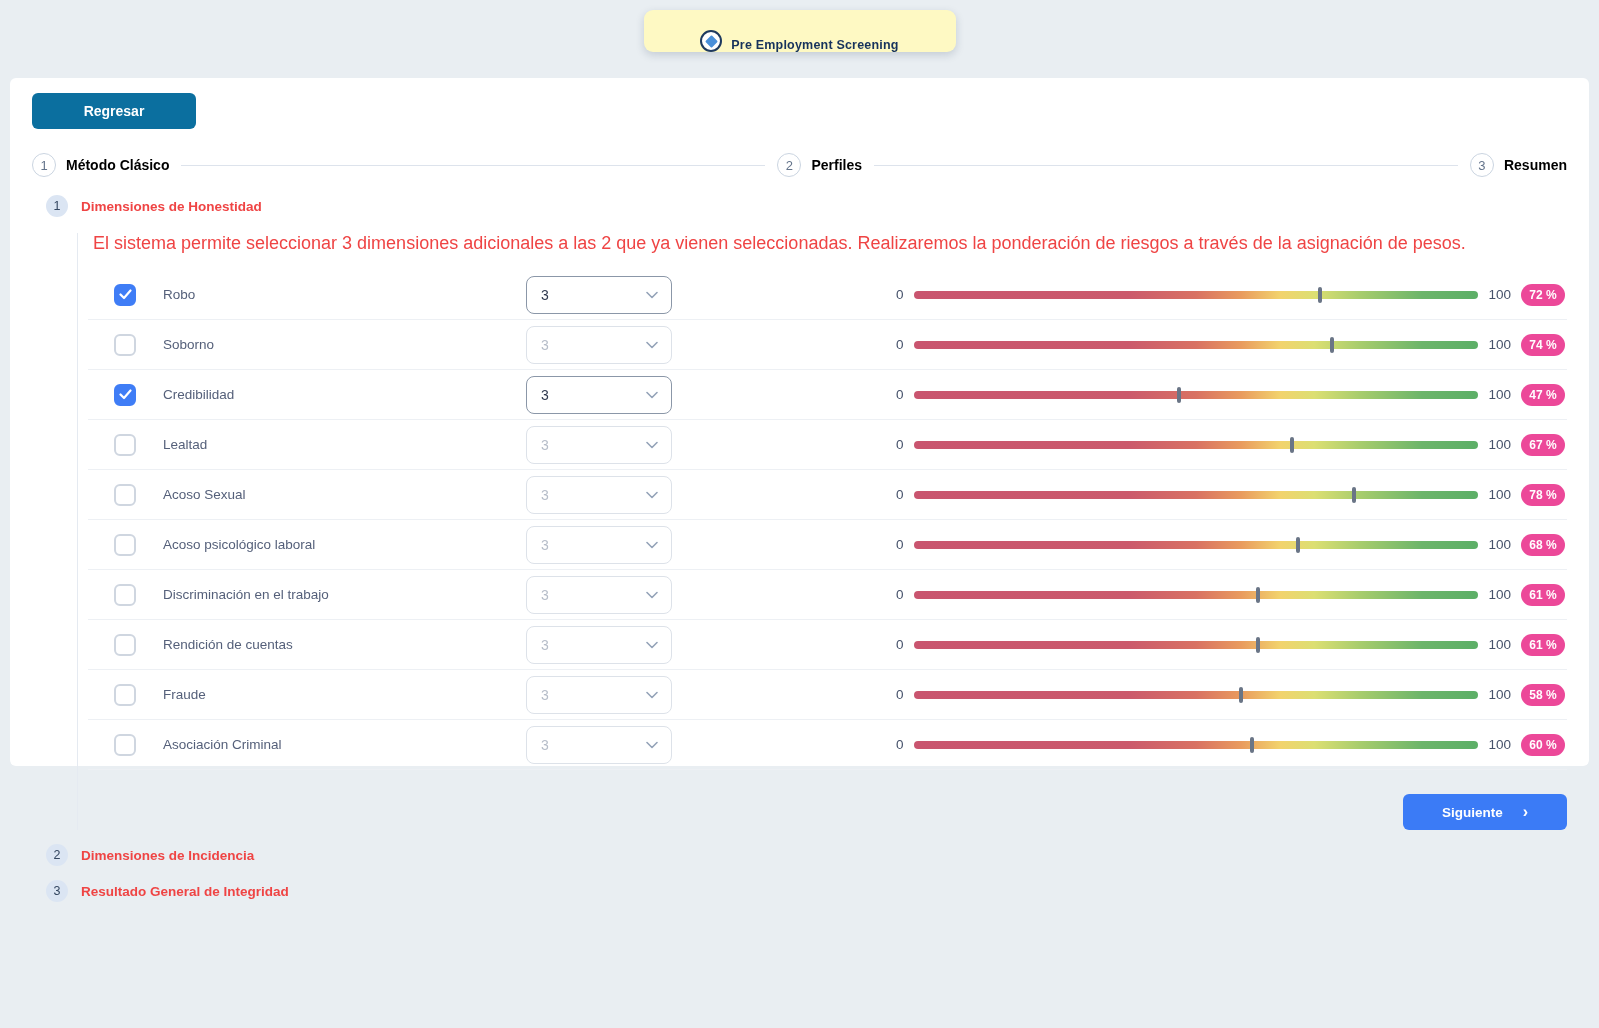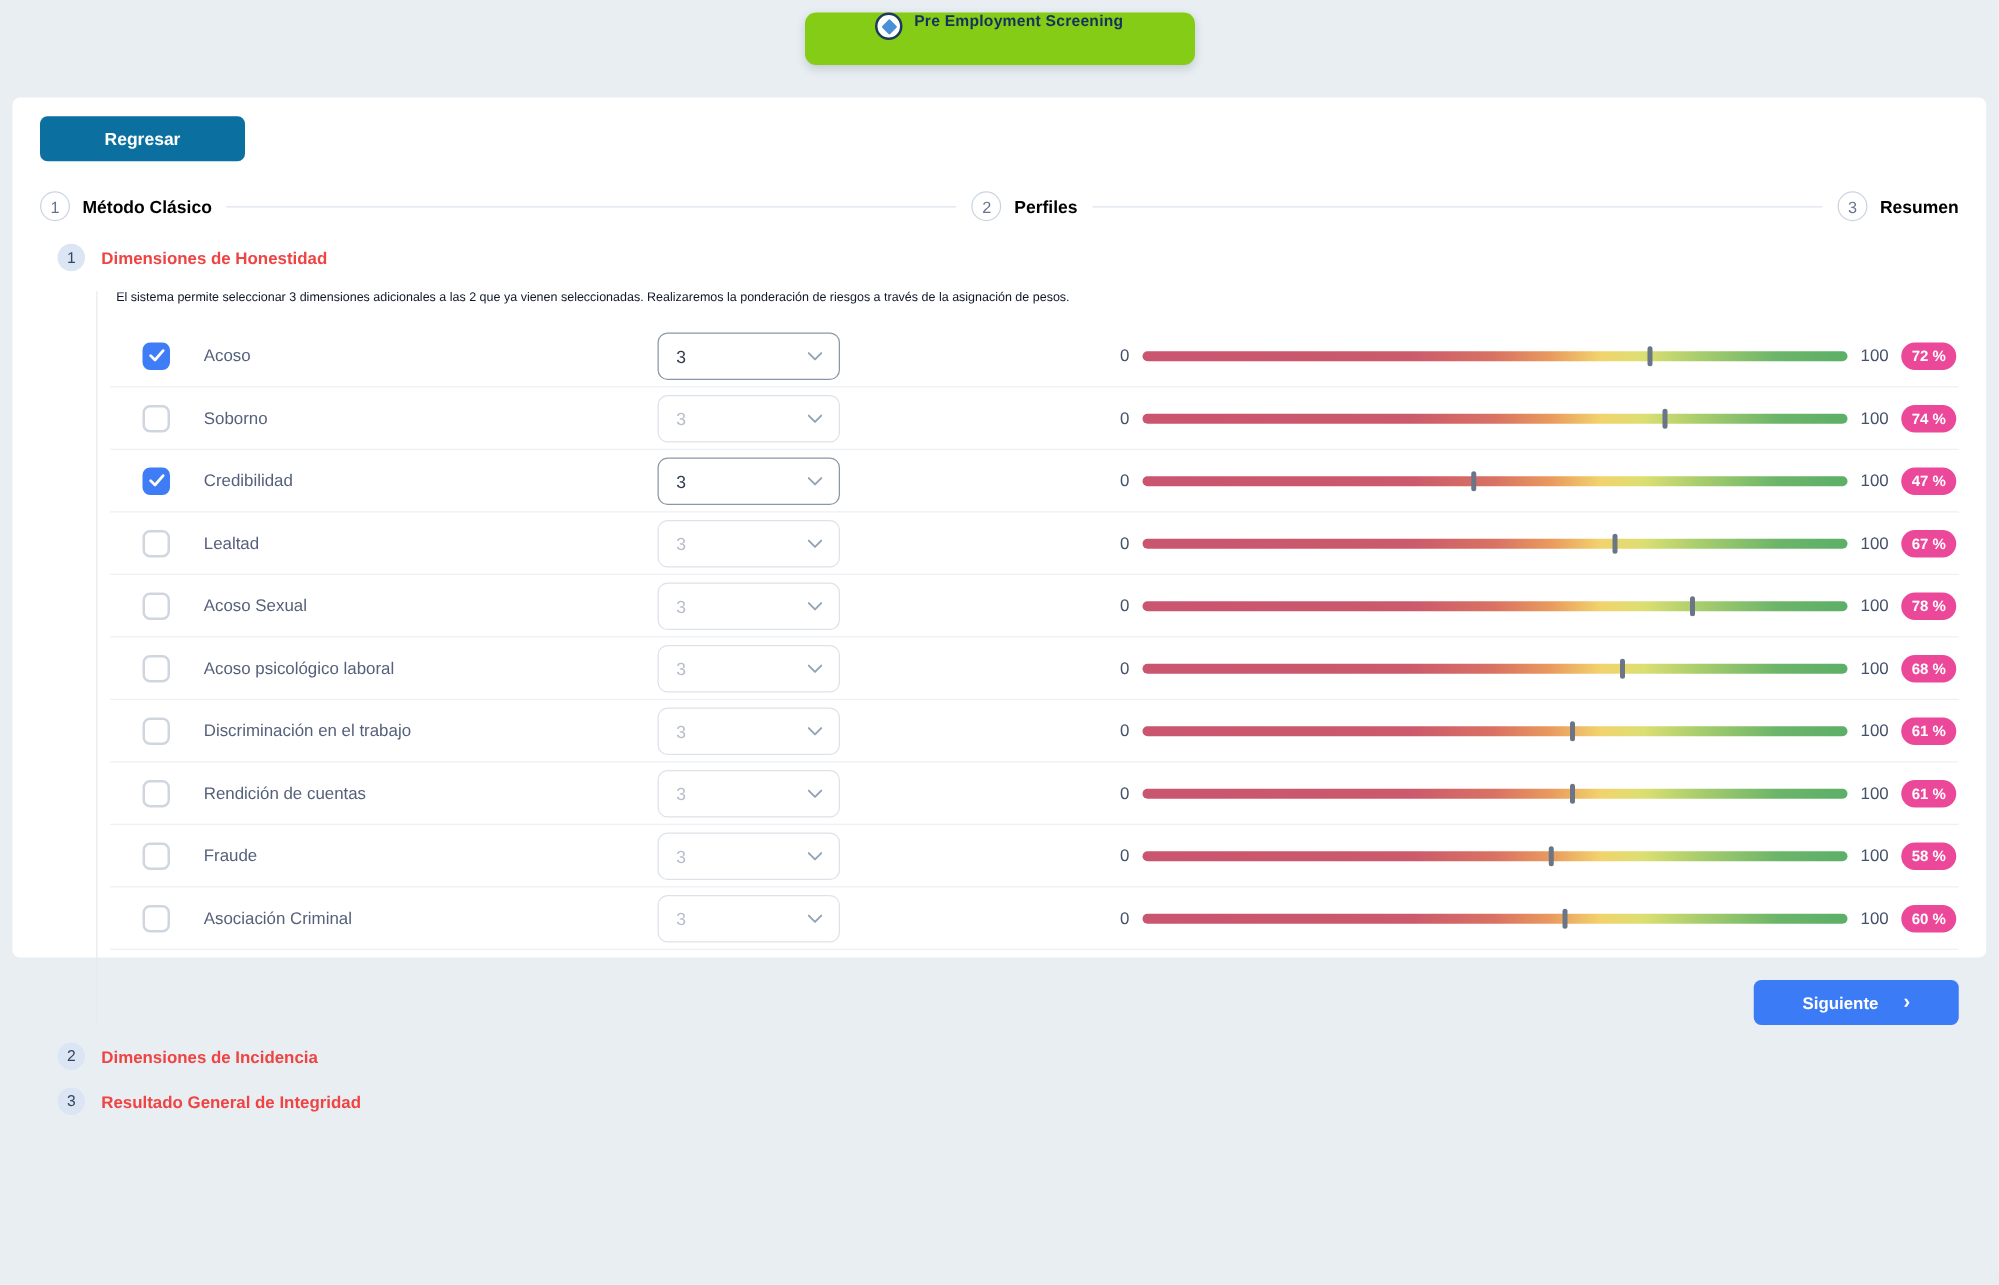--- a/index.html
+++ b/index.html
@@ -9,22 +9,22 @@
     font-family: "Liberation Sans", sans-serif;
     color: #475569;
     width: 1599px;
     height: 1028px;
     overflow: hidden;
   }
 
   
   .top-banner { height: 78px; display: flex; justify-content: center; padding-top: 10px; }
   .app-pill {
-    background: #84cc16; border-radius: 9px; height: 42px; width: 312px;
-    display: flex; align-items: flex-start; justify-content: center; gap: 9px;
+    background: #fef9c3; border-radius: 9px; height: 42px; width: 312px;
+    display: flex; align-items: flex-end; justify-content: center; gap: 9px;
     box-shadow: 0 3px 8px rgba(30,50,80,.18);
   }
   .logo {
     width: 22px; height: 22px; border-radius: 50%;
     border: 2px solid #1e3a5f; display: flex; align-items: center; justify-content: center;
     background: #fff;
   }
   .logo-inner { width: 9px; height: 9px; background: #4a90d9; transform: rotate(45deg); border-radius: 1px; }
   .app-title { font-size: 12.5px; font-weight: bold; color: #16325c; letter-spacing: .2px; }
 
@@ -61,21 +61,21 @@
 
   
   .section-header { display: flex; align-items: center; gap: 13px; margin-top: 18px; margin-left: 14px; }
   .section-circle {
     width: 22px; height: 22px; border-radius: 50%; background: #dbe5f3;
     color: #334660; font-size: 12.5px; display: flex; align-items: center; justify-content: center;
   }
   .section-title { font-weight: bold; color: #ef4444; font-size: 13.5px; }
 
   .section-body { margin-left: 45px; padding-left: 10px; border-left: 1px solid #e5eaf1; margin-top: 4px; }
-  .description { font-size: 10px; color: #0f172a; margin: 16px 0 16px 5px; }
+  .description { font-size: 18px; color: #ef4444; margin: 16px 0 16px 5px; }
 
   
   .grid-row { display: grid; grid-template-columns: 75px 363px 370px 1fr; align-items: center; }
   .t-head {
     background: #f7f9fc; height: 30px; font-size: 13px; font-weight: bold; color: #33415c;
     border-bottom: 1px solid #eef1f5;
   }
   .t-head .media-head { text-align: center; padding-right: 120px; }
   .t-row { height: 50px; border-bottom: 1px solid #edf0f4; }
   .cb-cell { padding-left: 26px; }
@@ -172,21 +172,21 @@
       <div>
   <div class="grid-row t-row">
     <div class="cb-cell">
       <span class="checkbox checked">
         <svg width="13" height="11" viewBox="0 0 13 11">
           <path d="M1.5 5.5 L5 9 L11.5 1.5" fill="none" stroke="#ffffff" stroke-width="2.2" stroke-linecap="round" stroke-linejoin="round"></path>
         </svg>
       </span>
     </div>
     <div class="label-cell">
-      <span>Acoso</span>
+      <span>Robo</span>
     </div>
     <div class="select-cell">
       <div class="select">
         <span class="select-value">3</span>
         <svg width="12" height="8" viewBox="0 0 12 8">
           <path d="M1 1.5 L6 6.5 L11 1.5" fill="none" stroke="#94a3b8" stroke-width="1.6" stroke-linecap="round" stroke-linejoin="round"></path>
         </svg>
       </div>
     </div>
     <div class="media-cell">

